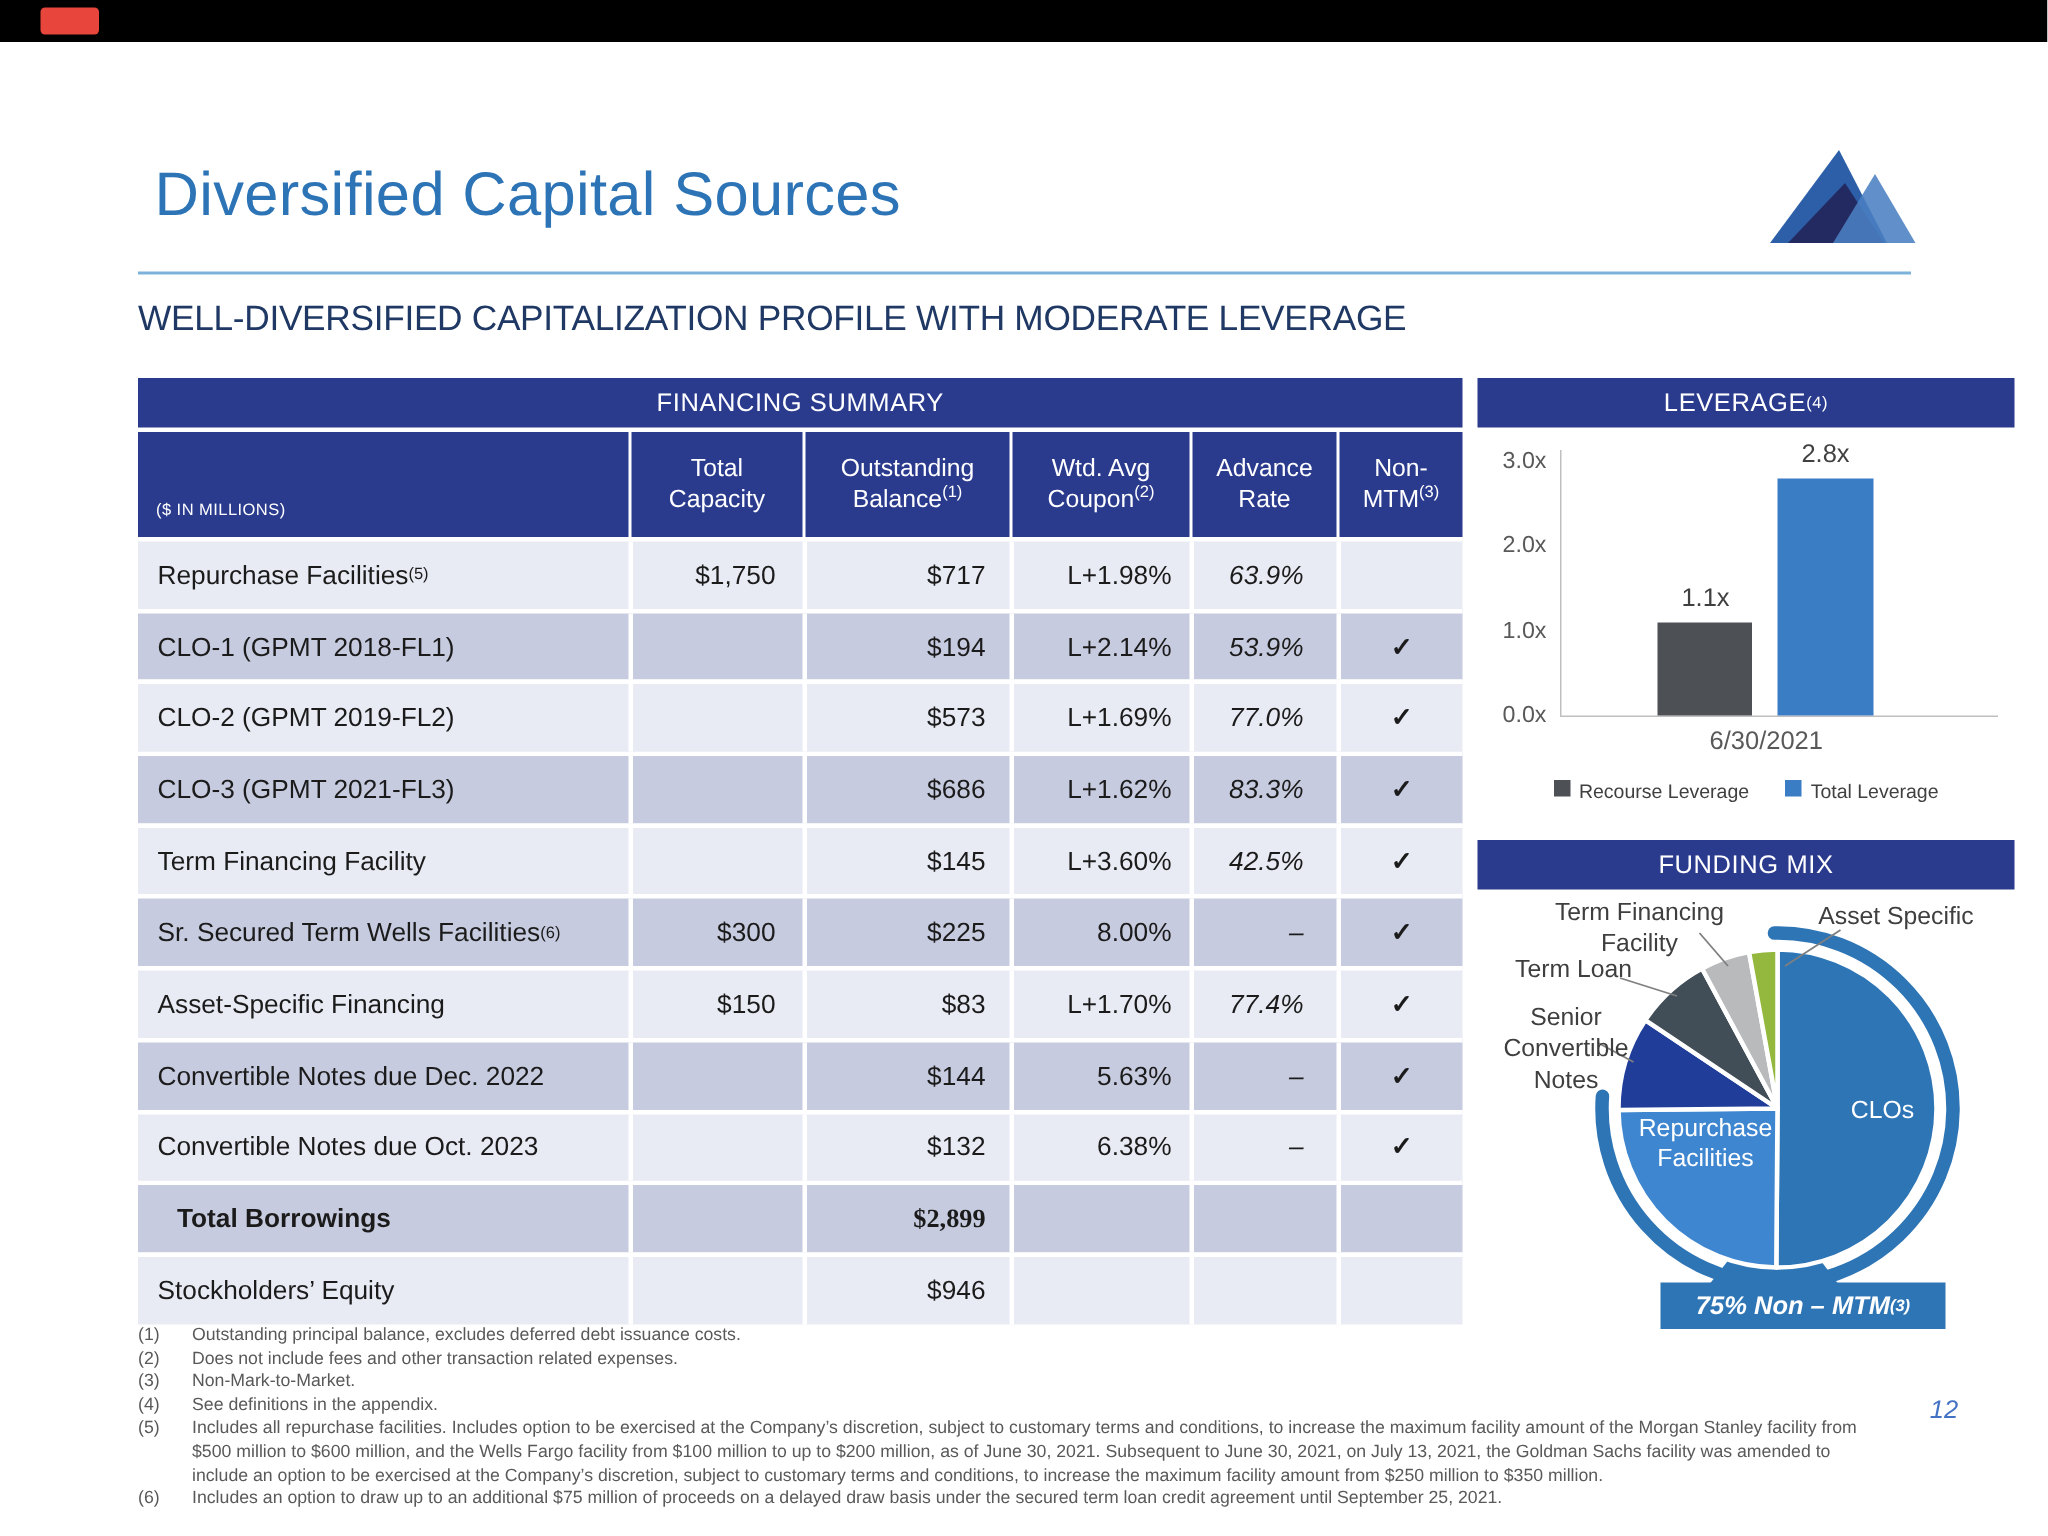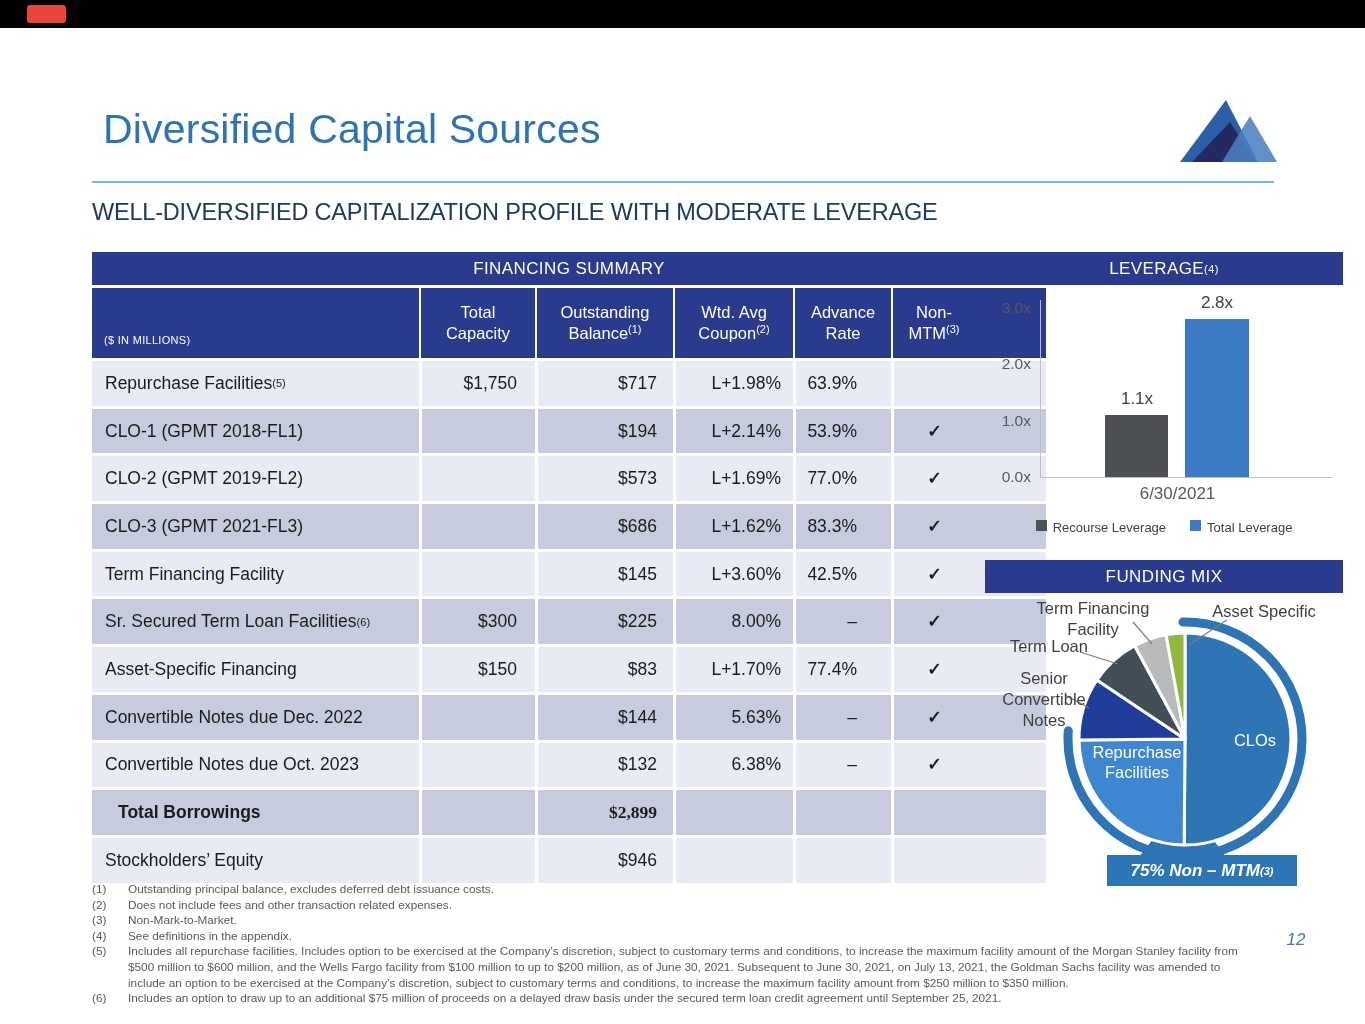--- a/index.html
+++ b/index.html
@@ -14,32 +14,32 @@
   .title { position:absolute; left:103px; top:106px; font-size:41px; color:#2d74b6; letter-spacing:0.2px; }
   .logo { position:absolute; left:1178px; top:96px; }
   .rule { position:absolute; left:92px; top:181px; width:1182px; height:2px; background:#7db3da; }
   .subtitle { position:absolute; left:92px; top:199px; font-size:23.5px; color:#1f3864; letter-spacing:-0.2px; }
 
   
   .banner { background:#2a3b8e; color:#fff; height:33px; display:flex; align-items:center; justify-content:center; font-size:17px; letter-spacing:0.4px; }
   sup { font-size:11px; vertical-align:super; line-height:0; }
 
   
-  .fin-table { position:absolute; left:92px; top:252px; width:954px;border-radius:13px; }
+  .fin-table { position:absolute; left:92px; top:252px; width:883px;border-radius:13px; }
   .t-grid { display:grid; grid-template-columns:327px 116px 138px 120px 98px 84px; }
   .t-head { background:#2a3b8e; color:#fff; margin-top:3px; height:70px; }
   .t-head .hcell { border-left:2px solid #fff; display:flex; align-items:center; justify-content:center; text-align:center; font-size:16.5px; line-height:21px; padding:0 6px; }
   .t-head .hcell:first-child { border-left:none; align-items:flex-end; justify-content:flex-start; text-align:left; padding:0 0 7px 12px; font-size:11px; letter-spacing:0.3px; }
   .t-row { height:47.7px; border-top:3px solid #fff; }
   .t-row .cell { border-left:3px solid #fff; display:flex; align-items:center; font-size:17.5px; color:#1b1b1b; }
   .t-row .cell:first-child { border-left:none; padding-left:13px; }
   .row-light { background:#e9ebf4; }
   .row-dark { background:#c6cbdf; }
   .num { justify-content:flex-end; }
-  .pr-cap { padding-right:18px; } .pr-bal { padding-right:16px;padding-left:20px; } .pr-cpn { padding-right:12px; } .pr-adv { padding-right:34px; }
+  .pr-cap { padding-right:18px; } .pr-bal { padding-right:16px;padding-left:20px; } .pr-cpn { padding-right:12px; } .pr-adv { padding-right:22px;font-style:italic; }
   .chk { justify-content:center; font-weight:700; font-size:21px; }
   .lbl-bold { font-weight:700; padding-left:26px !important; }
 
   
   .leverage { position:absolute; left:985px; top:252px; width:358px; height:300px; }
   .tick { position:absolute; width:40px; text-align:right; font-size:15.5px; color:#595959; }
   .axis-v { position:absolute; left:55px; top:48px; width:1px; height:178px; background:#bfbfbf; }
   .axis-h { position:absolute; left:55px; top:225px; width:292px; height:1px; background:#bfbfbf; }
   .bar { position:absolute; }
   .bar-label { position:absolute; width:64px; text-align:center; font-size:17px; color:#404040; }
@@ -157,21 +157,21 @@
           <div class="cell num pr-cap"></div>
           <div class="cell num pr-bal">$145</div>
           <div class="cell num pr-cpn">L+3.60%</div>
           <div class="cell num pr-adv">42.5%</div>
           <div class="cell chk">
             <span>✓</span>
           </div>
         </div>
         <div class="t-grid t-row row-dark">
           <div class="cell">
-            <span>Sr. Secured Term Loan Facilities</span>
+            <span>Sr. Secured Term Wells Facilities</span>
             <sup>(6)</sup>
           </div>
           <div class="cell num pr-cap">$300</div>
           <div class="cell num pr-bal">$225</div>
           <div class="cell num pr-cpn">8.00%</div>
           <div class="cell num pr-adv">–</div>
           <div class="cell chk">
             <span>✓</span>
           </div>
         </div>

